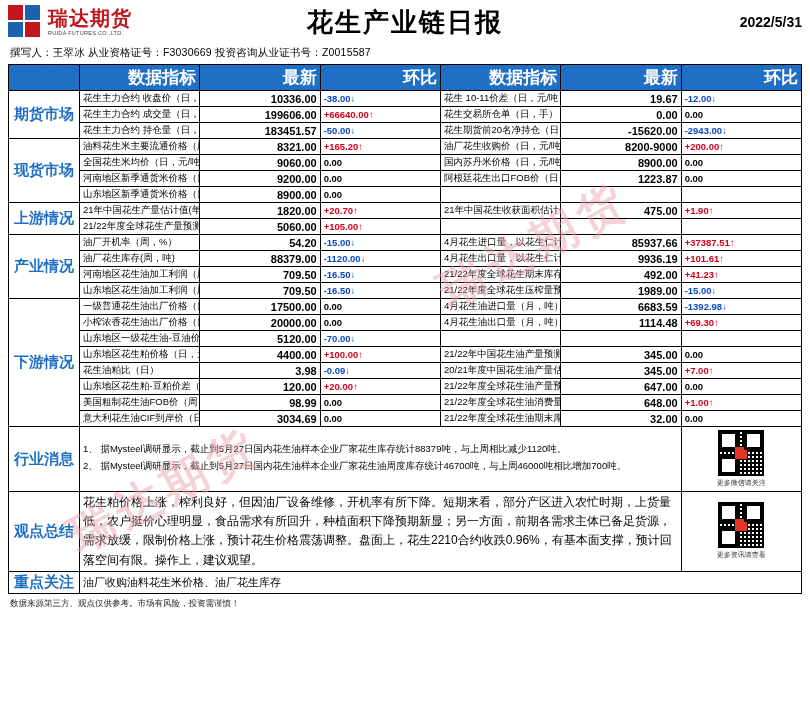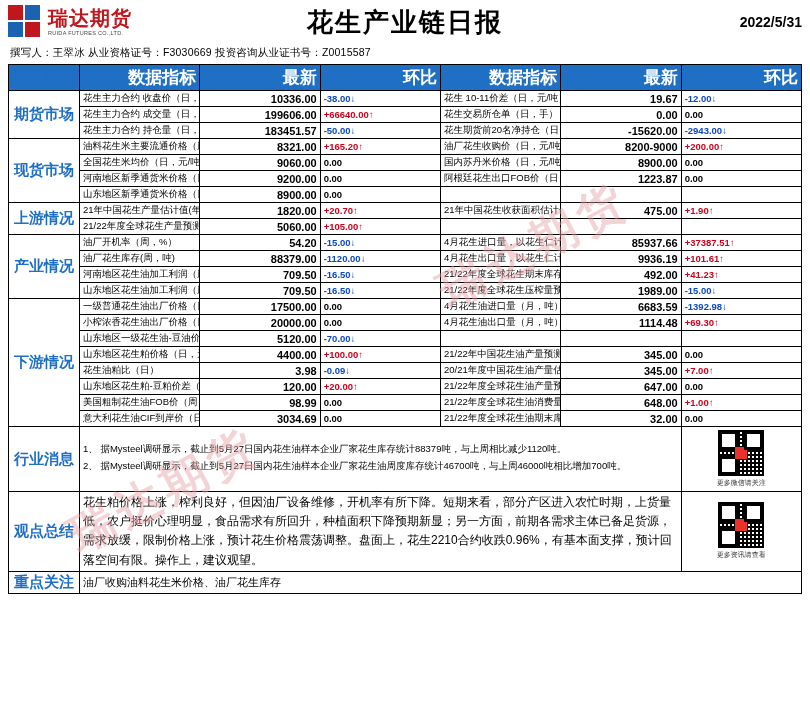--- a/index.html
+++ b/index.html
@@ -308,13 +308,14 @@
             </div>
           </td>
         </tr>
         <tr>
           <td class="cat">重点关注</td>
           <td class="focuscell" colspan="6">油厂收购油料花生米价格、油厂花生库存</td>
         </tr>
       </tbody>
   </table>
 
+  <div class="footer">数据来源第三方、观点仅供参考。市场有风险，投资需谨慎！</div>
 </div>
 
 </body></html>

